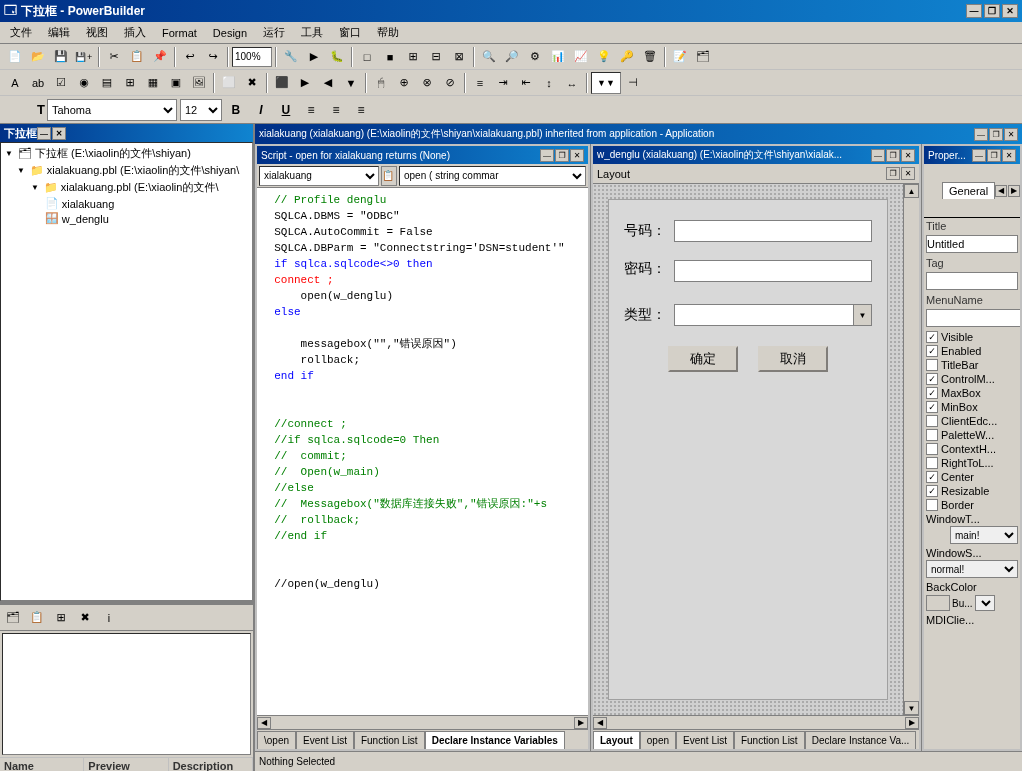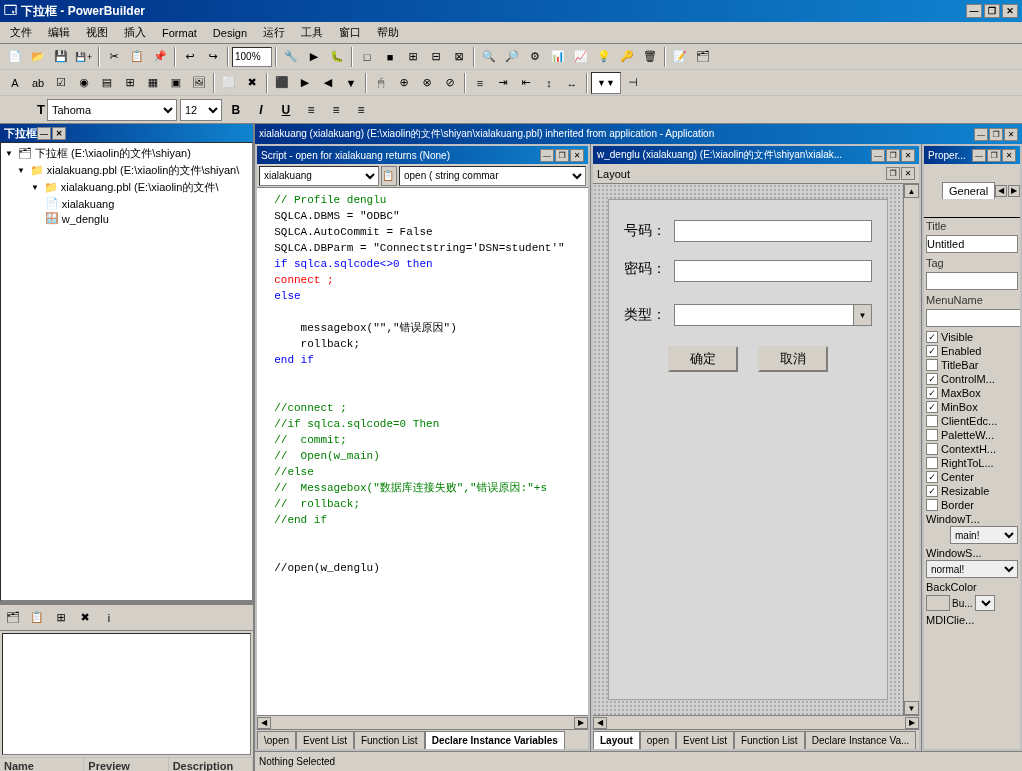--- a/index.html
+++ b/index.html
@@ -291,20 +291,21 @@
             <option>open ( string commar</option>
           </select>
         </div>
         <div class="script-content">
           <div class="code-line code-comment">  // Profile denglu</div>
           <div class="code-line code-normal">  SQLCA.DBMS = "ODBC"</div>
           <div class="code-line code-normal">  SQLCA.AutoCommit = False</div>
           <div class="code-line code-normal">  SQLCA.DBParm = "Connectstring='DSN=student'"</div>
           <div class="code-line" style="color:blue;">  if sqlca.sqlcode&lt;&gt;0 then</div>
           <div class="code-line" style="color:red;">  connect ;</div>
+          <div class="code-line code-normal">      open(w_denglu)</div>
           <div class="code-line" style="color:blue;">  else</div>
           <div class="code-line code-normal">&nbsp;</div>
           <div class="code-line code-normal">      messagebox("","错误原因")</div>
           <div class="code-line code-normal">      rollback;</div>
           <div class="code-line" style="color:blue;">  end if</div>
           <div class="code-line code-normal">&nbsp;</div>
           <div class="code-line code-normal">&nbsp;</div>
           <div class="code-line code-comment">  //connect ;</div>
           <div class="code-line code-comment">  //if sqlca.sqlcode=0 Then</div>
           <div class="code-line code-comment">  //  commit;</div>

